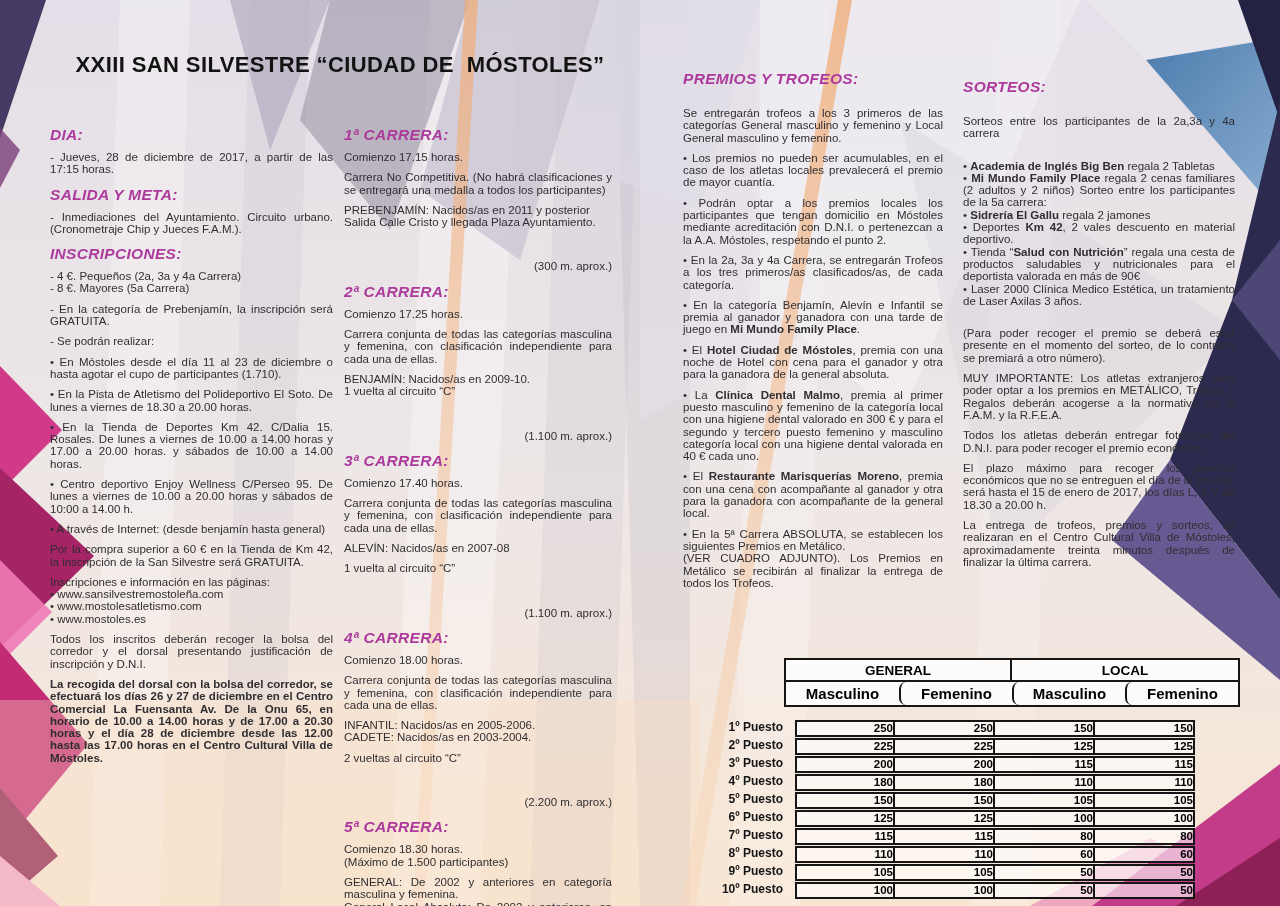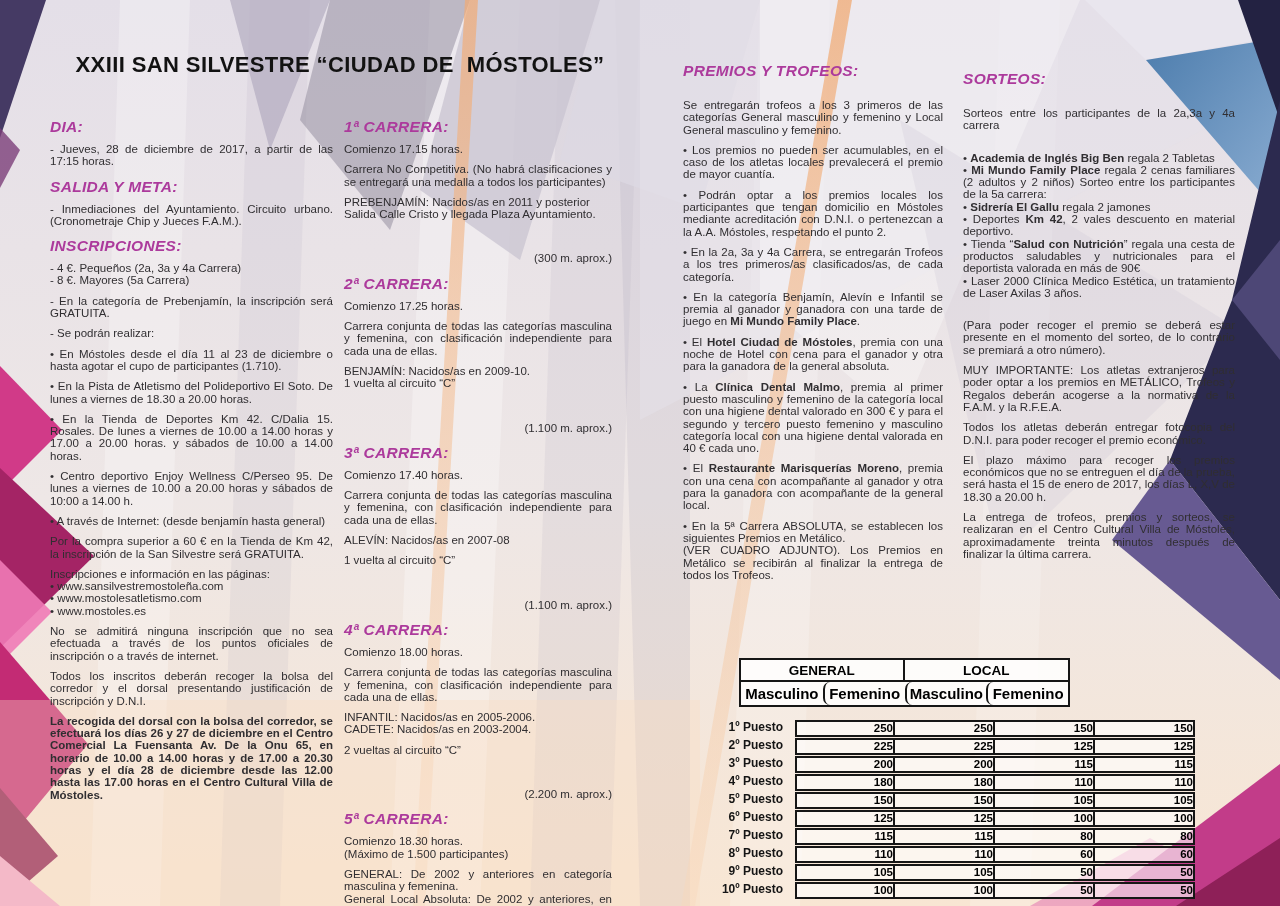--- a/index.html
+++ b/index.html
@@ -17,30 +17,30 @@
   .col{position:absolute;color:var(--body,#302e31);font-size:11.5px;line-height:12.3px;}
   .col1{left:50px; top:118px;width:283px;}
   .col2{left:344px;top:118px;width:268px;}
   .col3{left:683px;top:62px; width:260px;}
   .col4{left:963px;top:70px; width:272px;}
   .blk{margin:0 0 8px;}
   .blk.h{
     color:var(--heading,#ac3a9c);font-style:italic;font-weight:bold;
     font-size:15.5px;line-height:17px;letter-spacing:.3px;margin:10px 0 8px;
   }
-  .col .blk:first-child{margin-top:0;}
+  .col .blk:first-child{margin-top:8px;}
   .blk.p,.blk.pb,.blk.pr{white-space:pre-wrap;text-align:justify;}
   .blk.pr{text-align:right;margin-top:32px;}
   .blk.pb{font-weight:bold;}
   .blk .b{font-weight:bold;}
   .blk.sp{height:12px;margin:0;}
   
   .pt{position:absolute;left:700px;top:658px;width:500px;color:#000;}
   .pt-head{
-    margin-left:39px;width:331px;box-sizing:border-box;
+    margin-left:84px;width:456px;box-sizing:border-box;
     display:grid;grid-template-columns:repeat(4,1fr);
     border:2px solid #161616;background:rgba(255,255,255,.85);
   }
   .ptg{
     grid-column:span 2;text-align:center;font-weight:bold;font-size:13.5px;
     padding:3px 0 2px;border-bottom:2px solid #161616;
   }
   .ptg:first-child{border-right:2px solid #161616;}
   .pts{text-align:center;font-weight:bold;font-size:15px;padding:3px 0;border-radius:7px;}
   .pts + .pts{border-left:2px solid #161616;}
@@ -138,21 +138,20 @@
       <div class="blk p"><span>• En Móstoles desde el día 11 al 23 de diciembre o hasta agotar el cupo de participantes (1.710).</span></div>
       <div class="blk p"><span>• En la Pista de Atletismo del Polideportivo El Soto. De lunes a viernes de 18.30 a 20.00 horas.</span></div>
       <div class="blk p"><span>• En la Tienda de Deportes Km 42. C/Dalia 15. Rosales. De lunes a viernes de 10.00 a 14.00 horas y 17.00 a 20.00 horas. y sábados de 10.00 a 14.00 horas.</span></div>
       <div class="blk p"><span>• Centro deportivo Enjoy Wellness C/Perseo 95. De lunes a viernes de 10.00 a 20.00 horas y sábados de 10:00 a 14.00 h.</span></div>
       <div class="blk p"><span>• A través de Internet: (desde benjamín hasta general)</span></div>
       <div class="blk p"><span>Por la compra superior a 60 € en la Tienda de Km 42, la inscripción de la San Silvestre será GRATUITA.</span></div>
       <div class="blk p"><span>Inscripciones e información en las páginas:
 • www.sansilvestremostoleña.com
 • www.mostolesatletismo.com
 • www.mostoles.es</span></div>
-      <div class="blk p"><span>No se admitirá ninguna inscripción que no sea efectuada a través de los puntos oficiales de inscripción o a través de internet.</span></div>
       <div class="blk p"><span>Todos los inscritos deberán recoger la bolsa del corredor y el dorsal presentando justificación de inscripción y D.N.I.</span></div>
       <div class="blk pb"><span>La recogida del dorsal con la bolsa del corredor, se efectuará los días 26 y 27 de diciembre en el Centro Comercial La Fuensanta Av. De la Onu 65, en horario de 10.00 a 14.00 horas y de 17.00 a 20.30 horas y el día 28 de diciembre desde las 12.00 hasta las 17.00 horas en el Centro Cultural Villa de Móstoles.</span></div>
     </div>
   <div class="col col2">
       <div class="blk h"><span>1ª CARRERA:</span></div>
       <div class="blk p"><span>Comienzo 17.15 horas.</span></div>
       <div class="blk p"><span>Carrera No Competitiva. (No habrá clasificaciones y se entregará una medalla a todos los participantes)</span></div>
       <div class="blk p"><span>PREBENJAMÍN: Nacidos/as en 2011 y posterior
 Salida Calle Cristo y llegada Plaza Ayuntamiento.</span></div>
       <div class="blk pr"><span>(300 m. aprox.)</span></div>

